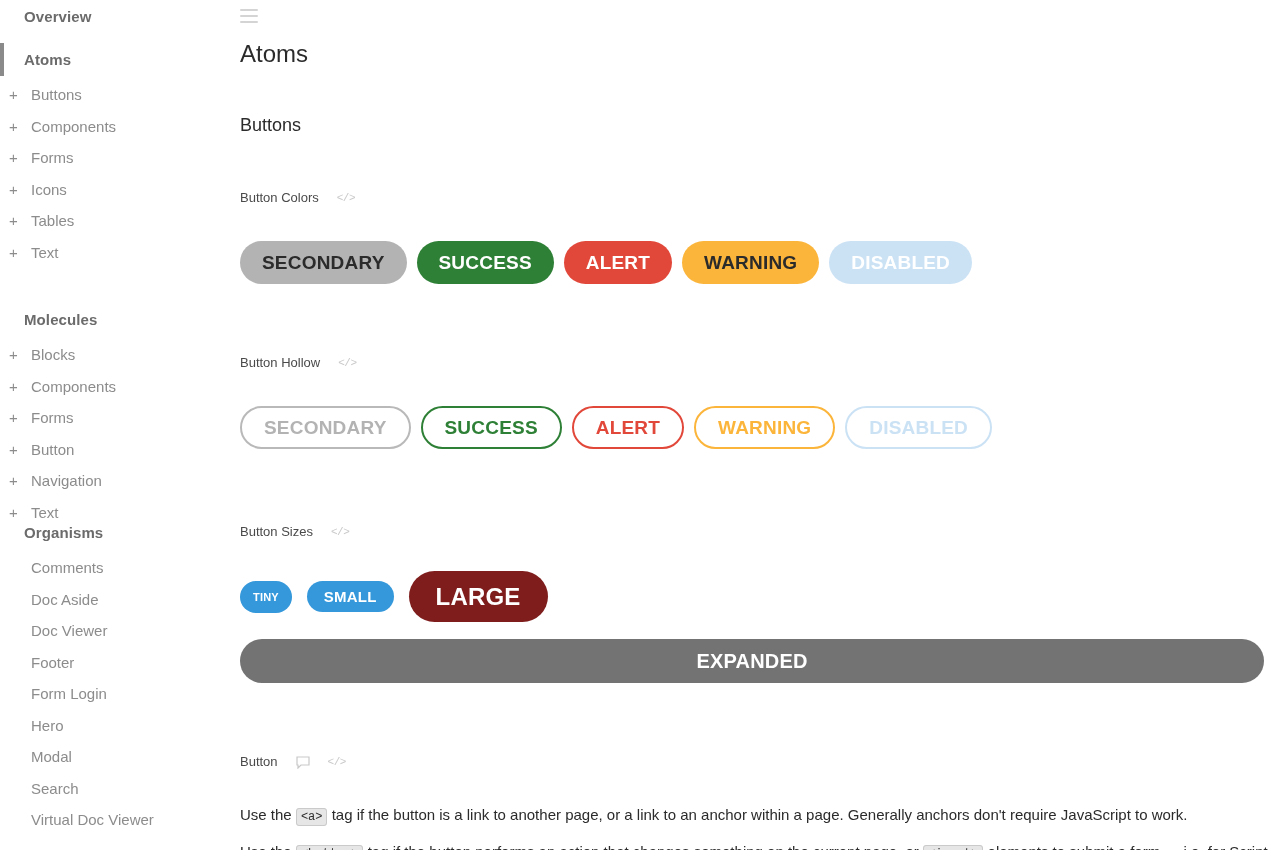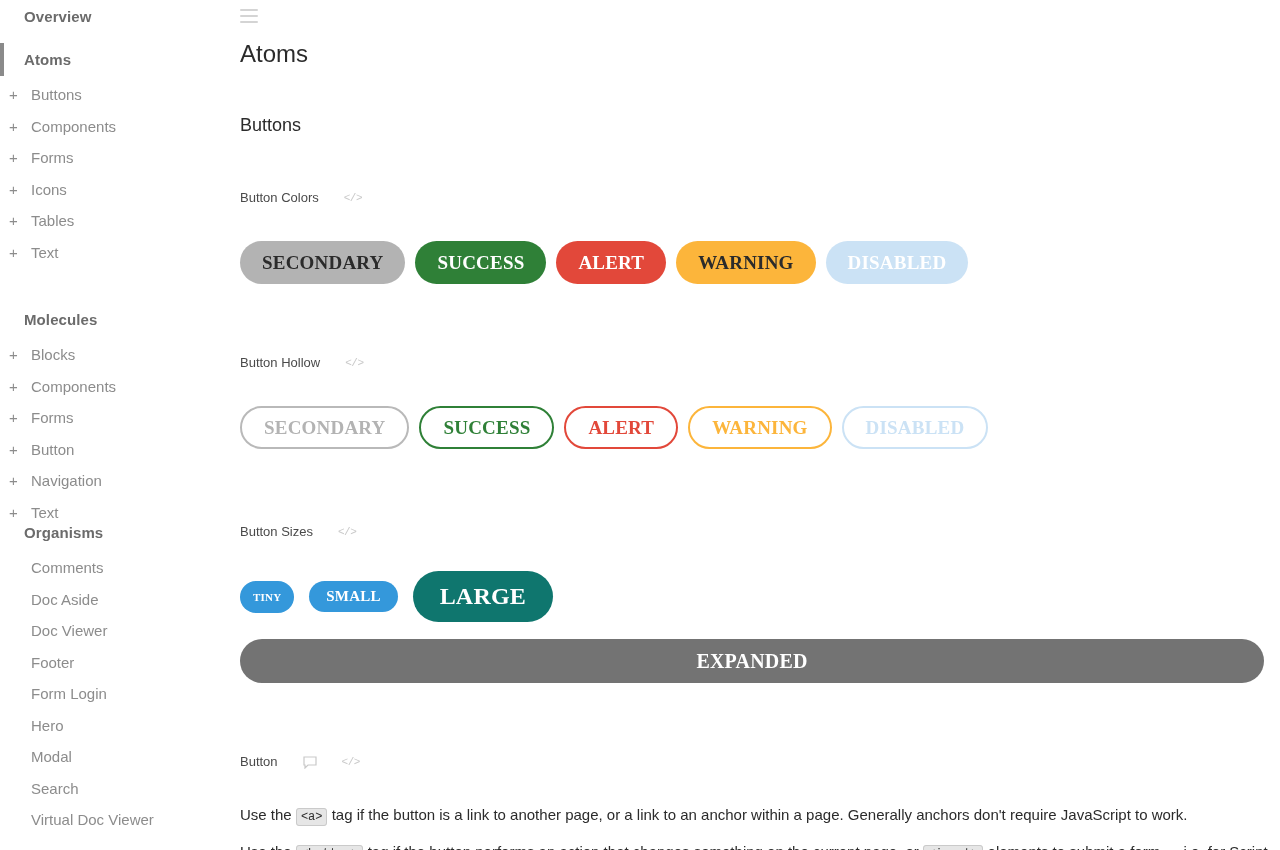--- a/index.html
+++ b/index.html
@@ -75,39 +75,39 @@
     margin: 0; line-height: 28px;
   }
   .h2-title {
     position: absolute; left: 12px; top: 114px;
     font-size: 18px; color: #2b2b2b; font-weight: normal;
     margin: 0; line-height: 22px;
   }
 
   .section-head {
     position: absolute; left: 12px;
-    display: flex; align-items: center; gap: 25px;
+    display: flex; align-items: center; gap: 18px;
     height: 18px;
   }
   .section-head .label {
     font-size: 13px; color: #4a4a4a; line-height: 18px;
   }
   .icon-btn {
     display: inline-flex; align-items: center; justify-content: center;
     background: none; border: 0; padding: 0; cursor: pointer;
     color: #cccccc;
   }
   .icon-code { font-size: 11px; font-family: "Liberation Mono", monospace; color: #c9c9c9; letter-spacing: -.5px; }
   .icon-comment svg { display: block; }
 
   
   .btn-row { position: absolute; left: 12px; display: flex; align-items: center; }
   .btn {
     border: 0; cursor: pointer;
-    font-family: Liberation Serif, serif;
+    font-family: Liberation Sans, sans-serif;
     font-weight: bold;
     letter-spacing: .2px;
     white-space: nowrap;
     display: inline-flex; align-items: center; justify-content: center;
   }
   .btn.pill {
     border-radius: 999px;
     font-size: 19px;
     height: 43px;
     padding: 0 22px;
@@ -130,21 +130,21 @@
     border: 2px solid;
   }
   .btn.hollow.secondary { border-color: #b9b9b9; color: #b3b3b3; }
   .btn.hollow.success   { border-color: #2f8037; color: #2f8037; }
   .btn.hollow.alert     { border-color: #e2483a; color: #e2483a; }
   .btn.hollow.warning   { border-color: #fcb53b; color: #fcb53b; }
   .btn.hollow.disabled  { border-color: #cbe2f5; color: #cbe2f5; cursor: default; }
 
   .btn.size-tiny  { background:#3498db; color:#fff; border-radius:999px; font-size:11px; height:22px; padding:16px 13px; margin-right:15px; }
   .btn.size-small { background:#3498db; color:#fff; border-radius:999px; font-size:15px; height:31px; padding:0 17px; margin-right:15px; }
-  .btn.size-large { background:#0f766e; color:#fff; border-radius:999px; font-size:24px; height:51px; padding:0 27px; }
+  .btn.size-large { background:#7f1d1d; color:#fff; border-radius:999px; font-size:24px; height:51px; padding:0 27px; }
 
   .btn.expanded {
     position: absolute; left: 12px;
     width: 1024px; height: 44px;
     background: #737373; color: #fff;
     border-radius: 999px;
     font-size: 20px;
   }
 
   

